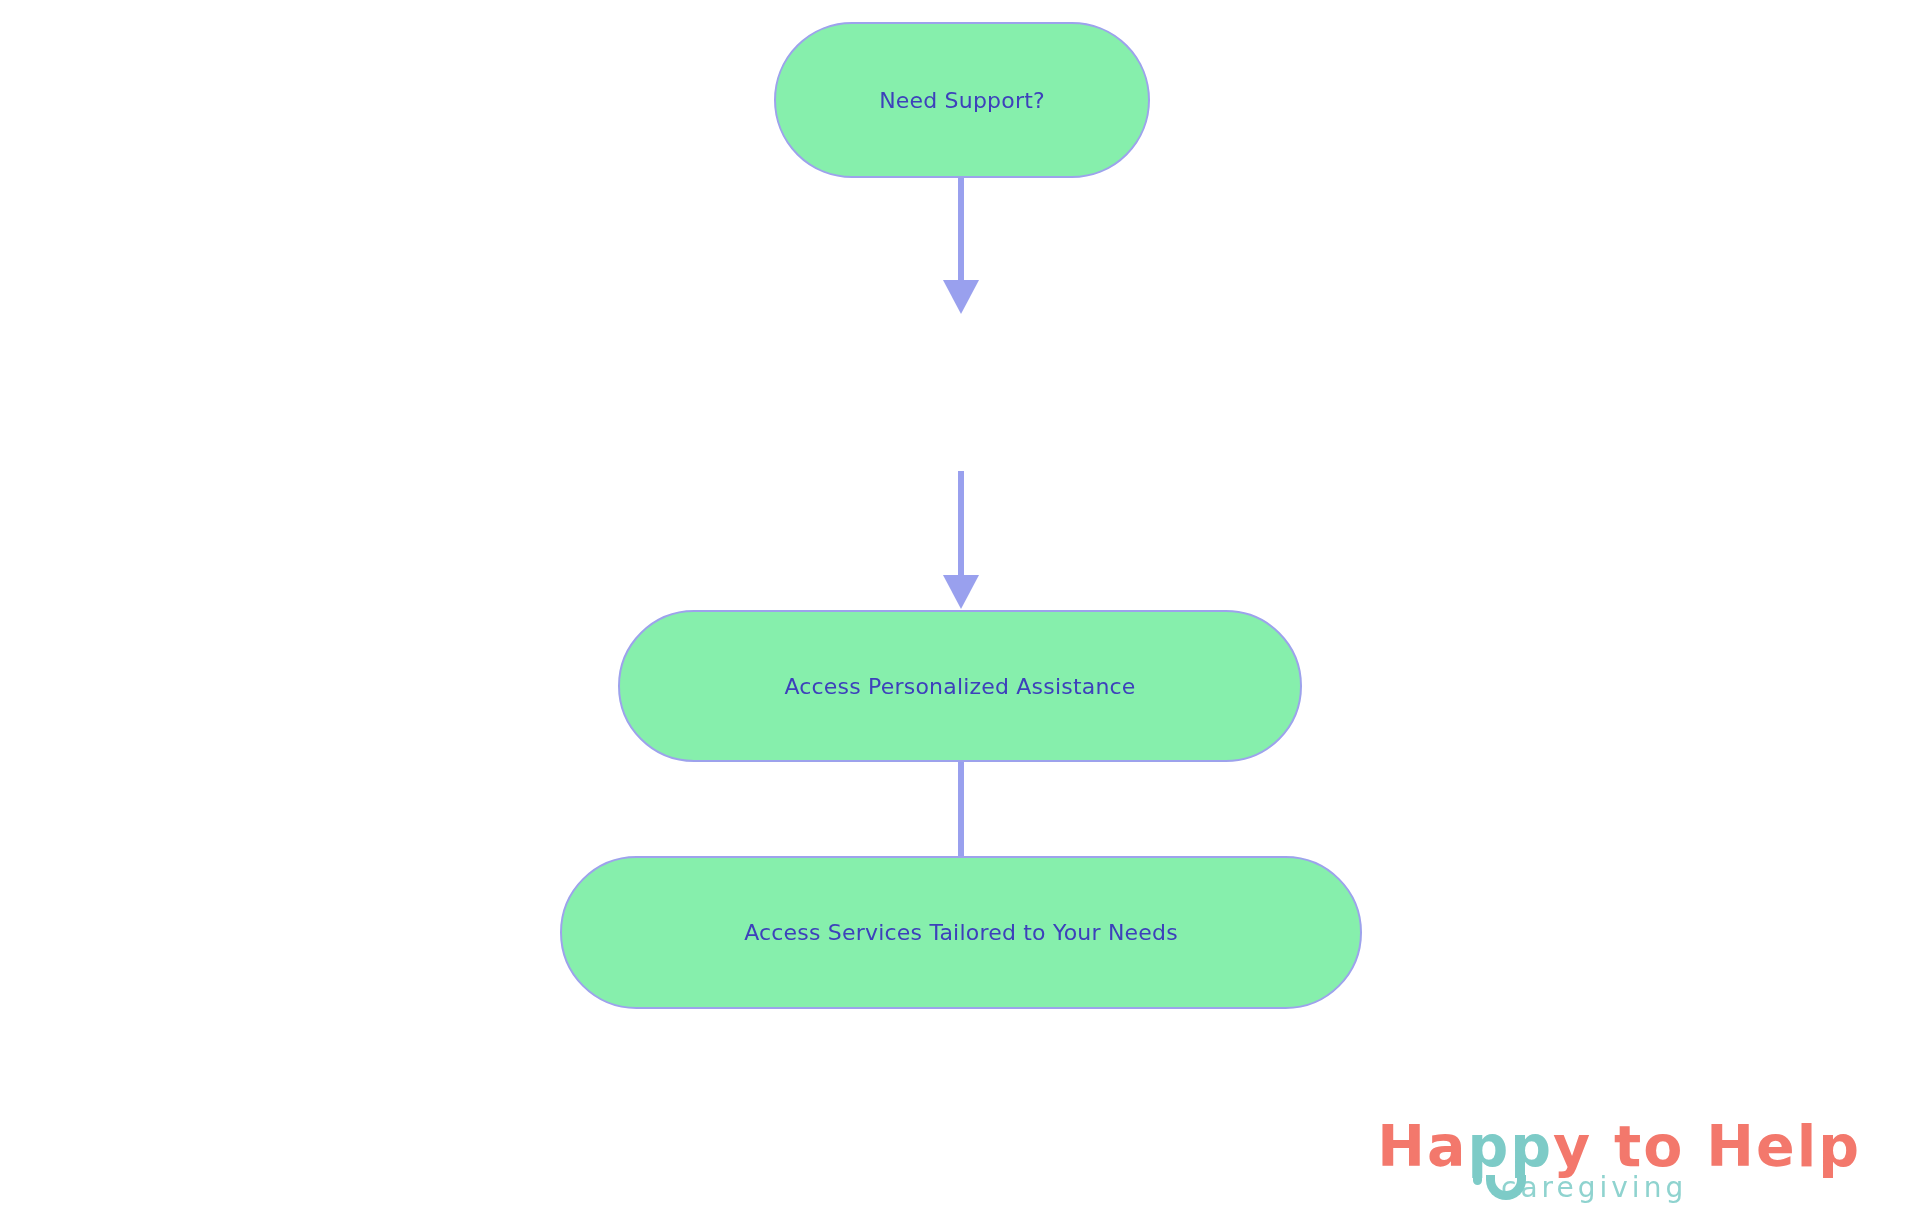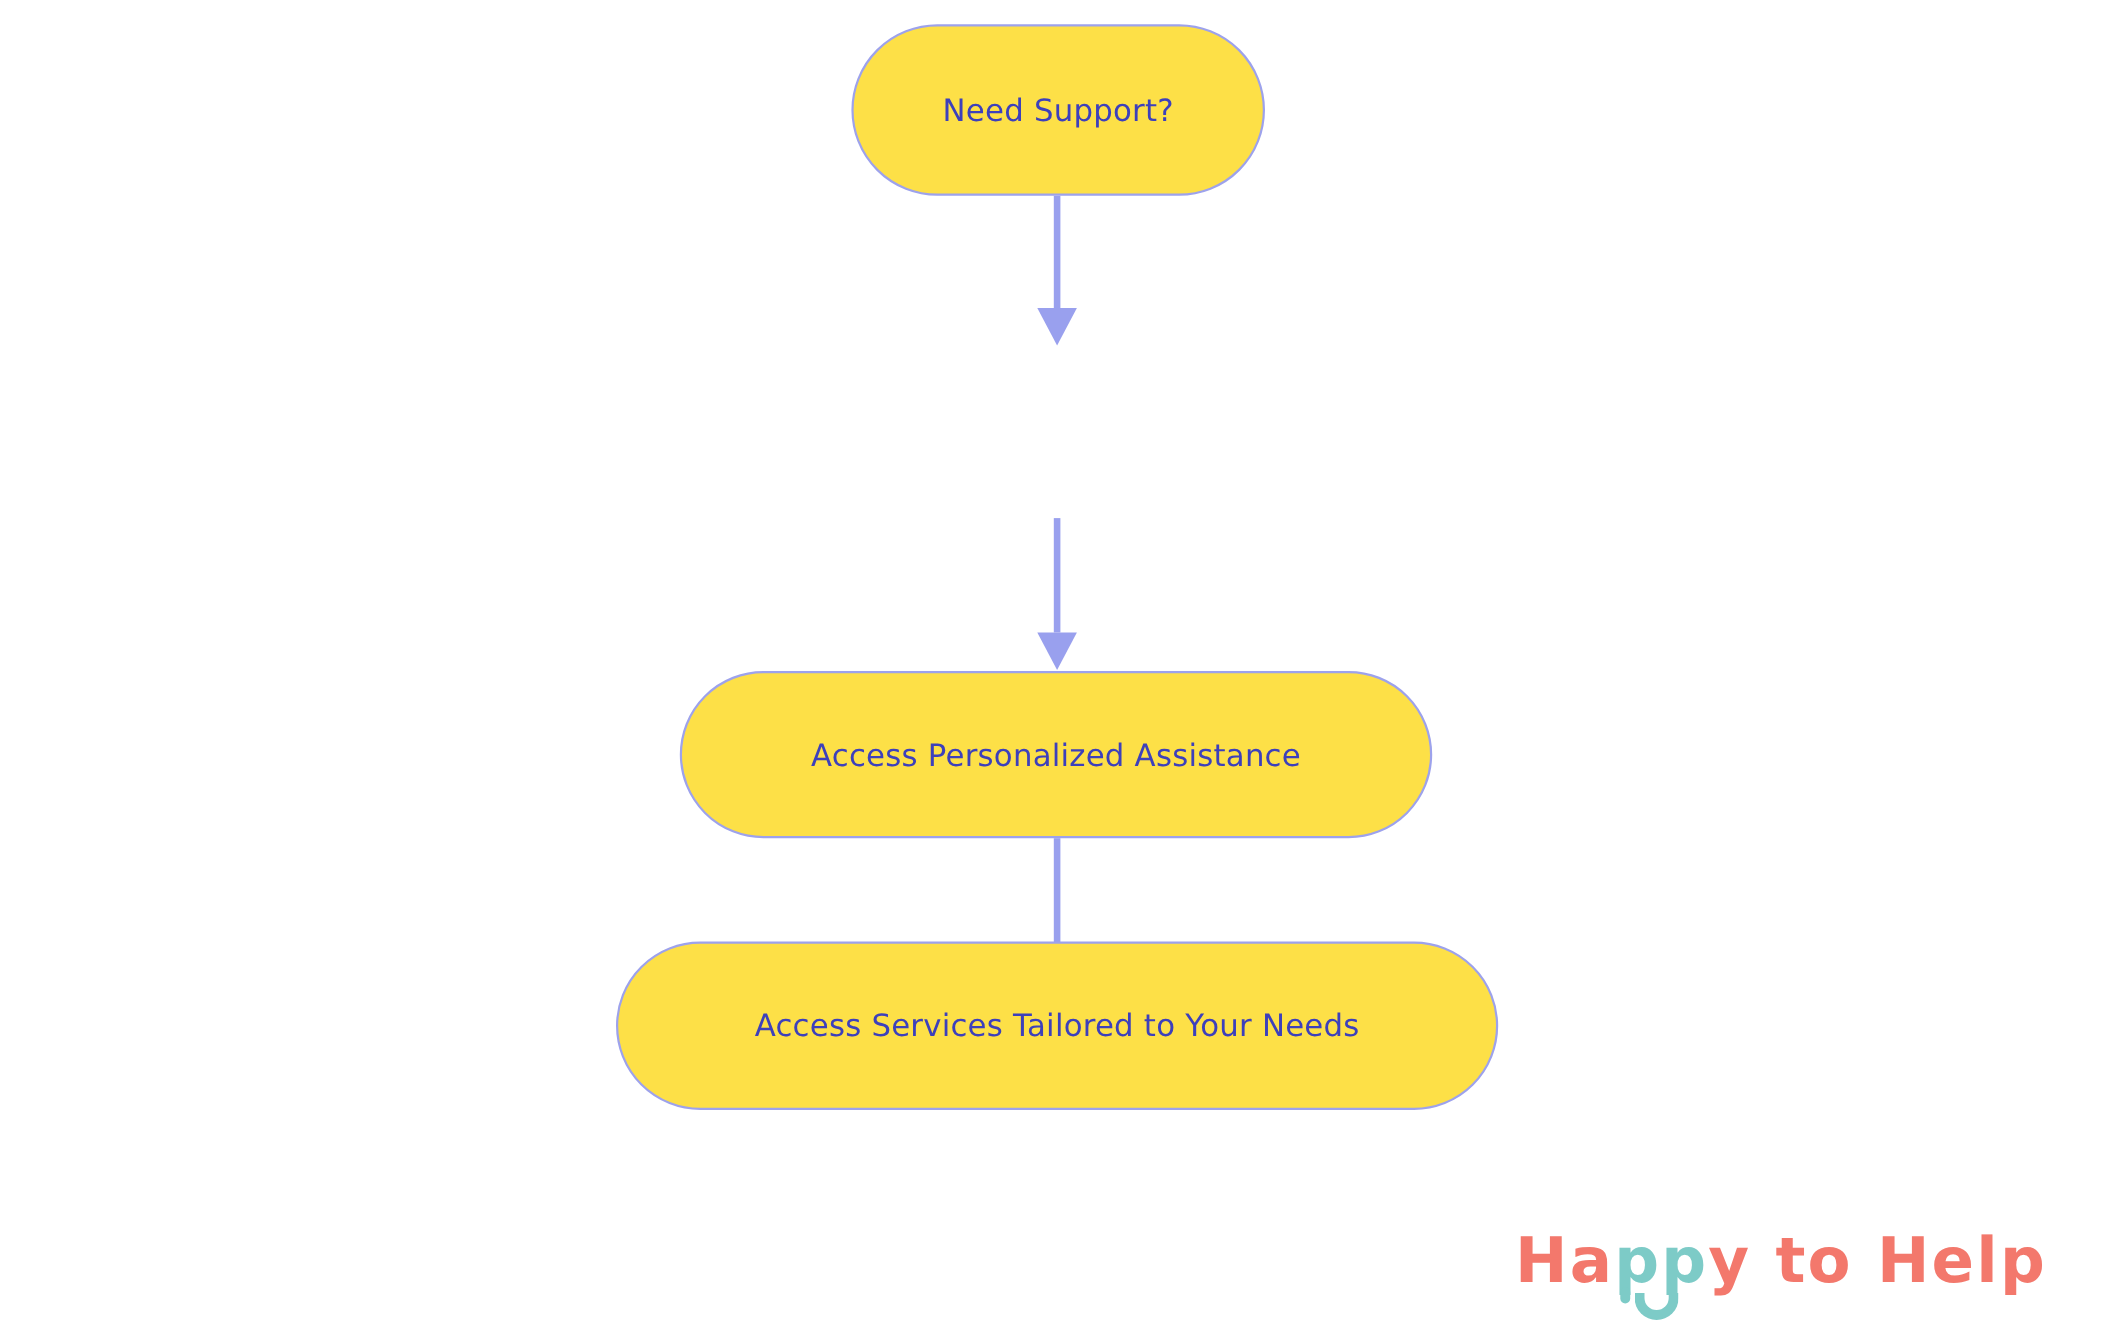--- a/index.html
+++ b/index.html
@@ -9,28 +9,28 @@
     height: 1215px;
     background: #ffffff;
     overflow: hidden;
     font-family: "DejaVu Sans", sans-serif;
   }
 
   
   .node {
     position: absolute;
     box-sizing: border-box;
-    background: #fde047;
+    background: #86efac;
     border: 2px solid #9da2ec;
     border-radius: 999px;
     display: flex;
     align-items: center;
     justify-content: center;
     color: #3d40bb;
-    font-size: 28px;
+    font-size: 22px;
     letter-spacing: 0.2px;
     white-space: nowrap;
   }
   .node-1 { left: 774px; top:  22px; width: 376px; height: 156px; }
   .node-2 { left: 585px; top: 315px; width: 758px; height: 156px; }
   .node-3 { left: 618px; top: 610px; width: 684px; height: 152px; }
   .node-4 { left: 560px; top: 856px; width: 802px; height: 153px; }
 
   
   .arrow {
@@ -128,15 +128,16 @@
   </div>
 
   <div class="node node-4">
     <span>Access Services Tailored to Your Needs</span>
   </div>
 
   <div class="logo">
     <div class="wordmark">
       <span class="coral">Ha</span><span class="teal pp-wrap"><span>pp</span><span class="smile-stub"></span><span class="smile-arc"></span></span><span class="coral">y to Help</span>
     </div>
+    <div class="tagline">caregiving</div>
   </div>
 
 </div>
 
 </body></html>

